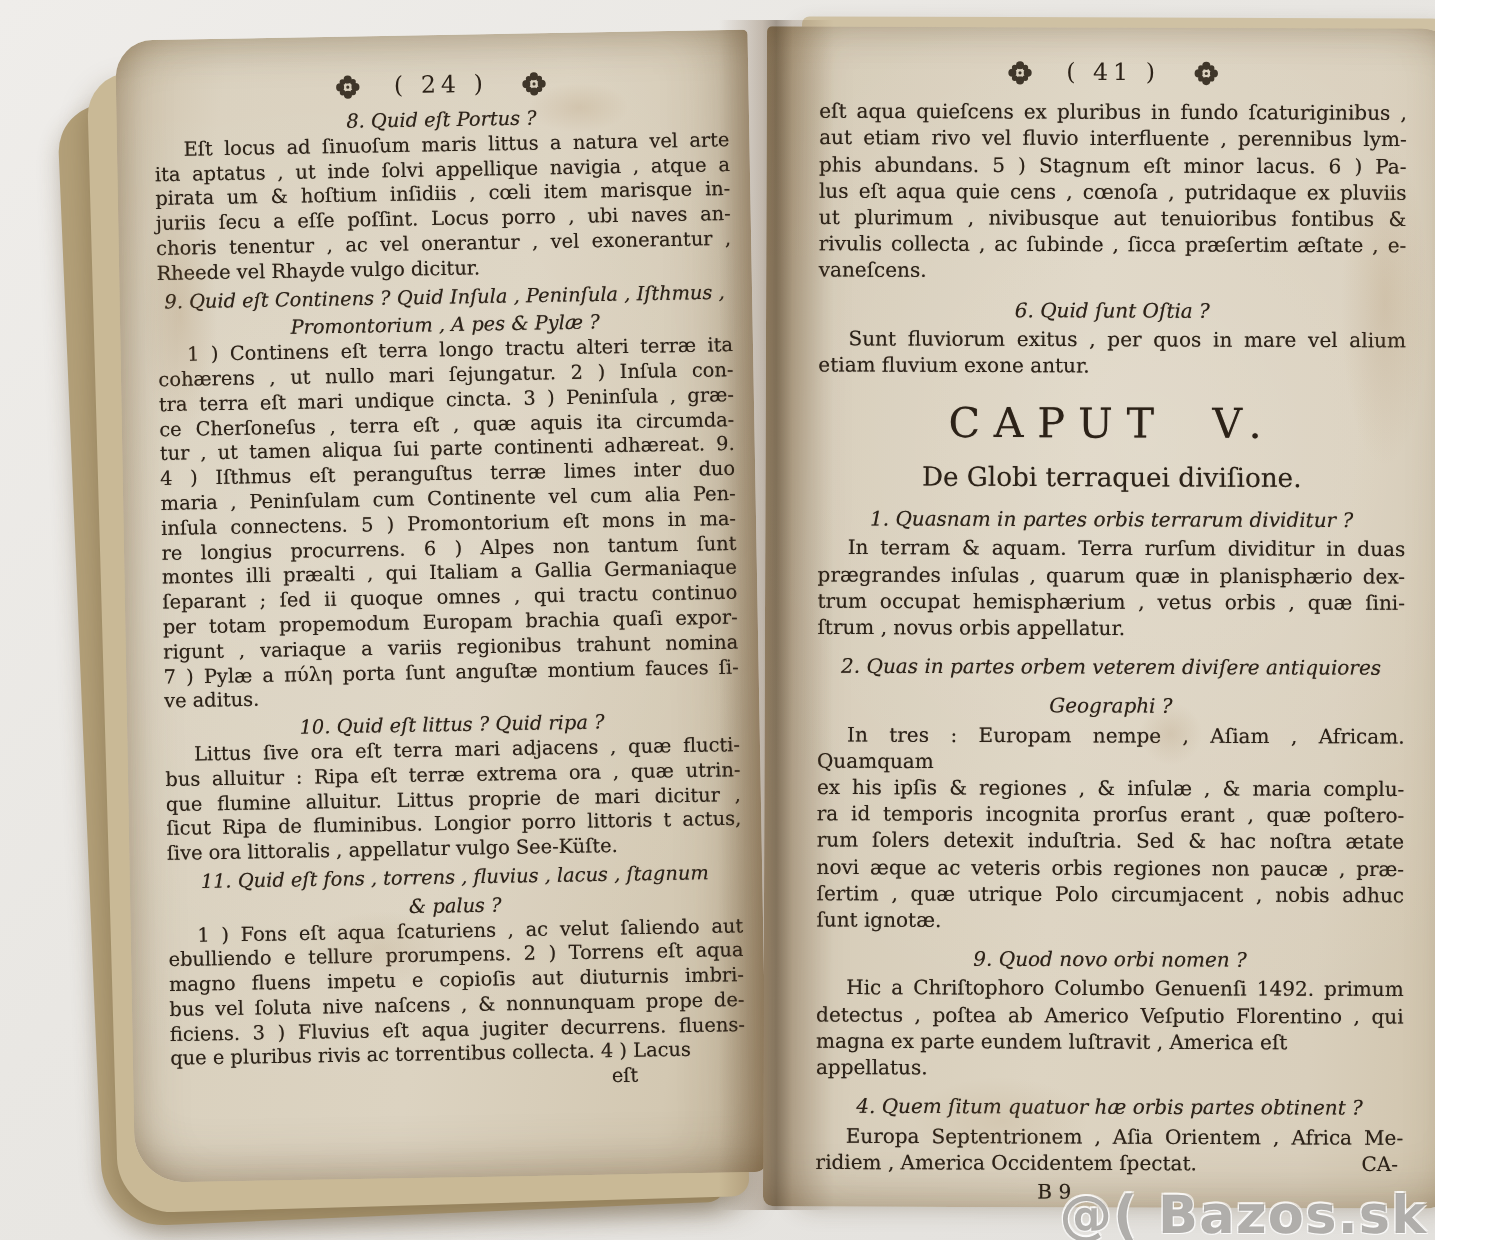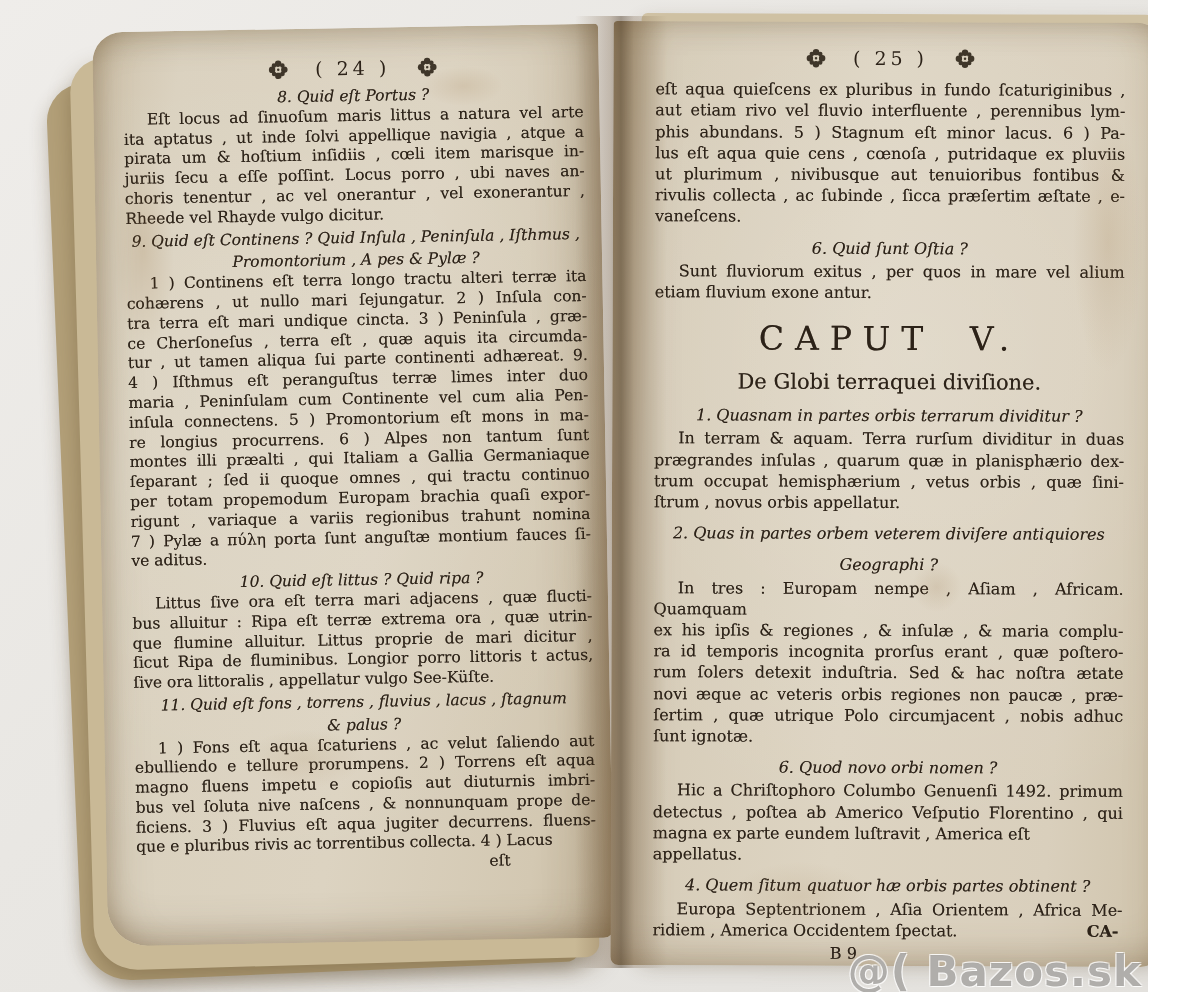--- a/index.html
+++ b/index.html
@@ -59,21 +59,21 @@
   .ln.j,.ln.ind{text-align:justify;text-align-last:justify;}
   .ln.ind{text-indent:1.5em;}
   .ln.e{text-align:left;}
   .ln.q{text-align:center;font-style:italic;margin-top:3px;}
   .right-page .ln.q{margin-top:10px;margin-bottom:2px;}
   .ln.cw{text-align:right;padding-right:86px;}
   .ln.caput{text-align:center;font-size:33px;line-height:40px;letter-spacing:11px;
     word-spacing:14px;margin-top:16px;margin-bottom:10px;}
   .ln.sub{text-align:center;font-size:21px;line-height:26px;margin-bottom:8px;}
   .ln.sig{text-align:center;transform:translateX(-44px);margin-top:2px;}
-  .cwr{position:absolute;right:4px;bottom:0;font-weight:bold;}
+  .cwr{position:absolute;right:4px;bottom:0;}
   
   .stain{position:absolute;border-radius:50%;pointer-events:none;}
   
   .watermark{position:absolute;right:6px;bottom:-4px;
     font-family:"DejaVu Sans","Liberation Sans",sans-serif;
     font-size:42px;font-weight:bold;letter-spacing:1px;
     color:rgba(128,125,120,.62);
     text-shadow:-1px -1px 0 rgba(255,255,255,.75),1px 1px 0 rgba(255,255,255,.75),
       -1px 1px 0 rgba(255,255,255,.55),1px -1px 0 rgba(255,255,255,.55);}
 </style>
@@ -179,21 +179,21 @@
                 <circle cx="4.2" cy="10" r="3.1"></circle>
                 <circle cx="15.8" cy="10" r="3.1"></circle>
                 <circle cx="6" cy="6" r="2.2"></circle>
                 <circle cx="14" cy="6" r="2.2"></circle>
                 <circle cx="6" cy="14" r="2.2"></circle>
                 <circle cx="14" cy="14" r="2.2"></circle>
                 <circle cx="10" cy="10" r="2.6" fill="#d9d0bd"></circle>
                 <circle cx="10" cy="10" r="1.2"></circle>
               </g>
             </svg>
-          <span>( 25 )</span>
+          <span>( 41 )</span>
           <svg class="orn" viewBox="0 0 20 20">
               <g fill="#2f261a">
                 <circle cx="10" cy="4.2" r="3.1"></circle>
                 <circle cx="10" cy="15.8" r="3.1"></circle>
                 <circle cx="4.2" cy="10" r="3.1"></circle>
                 <circle cx="15.8" cy="10" r="3.1"></circle>
                 <circle cx="6" cy="6" r="2.2"></circle>
                 <circle cx="14" cy="6" r="2.2"></circle>
                 <circle cx="6" cy="14" r="2.2"></circle>
                 <circle cx="14" cy="14" r="2.2"></circle>
@@ -222,21 +222,21 @@
             <div class="ln e"><span>ſtrum , novus orbis appellatur.</span></div>
             <div class="ln q"><span>2. Quas in partes orbem veterem diviſere antiquiores</span></div>
             <div class="ln q"><span>Geographi ?</span></div>
             <div class="ln ind"><span>In tres : Europam nempe , Aſiam , Africam. Quamquam</span></div>
             <div class="ln j"><span>ex his ipſis &amp; regiones , &amp; inſulæ , &amp; maria complu-</span></div>
             <div class="ln j"><span>ra id temporis incognita prorſus erant , quæ poſtero-</span></div>
             <div class="ln j"><span>rum ſolers detexit induſtria. Sed &amp; hac noſtra ætate</span></div>
             <div class="ln j"><span>novi æque ac veteris orbis regiones non paucæ , præ-</span></div>
             <div class="ln j"><span>ſertim , quæ utrique Polo circumjacent , nobis adhuc</span></div>
             <div class="ln e"><span>ſunt ignotæ.</span></div>
-            <div class="ln q"><span>6. Quod novo orbi nomen ?</span></div>
+            <div class="ln q"><span>9. Quod novo orbi nomen ?</span></div>
             <div class="ln ind"><span>Hic a Chriſtophoro Columbo Genuenſi 1492. primum</span></div>
             <div class="ln j"><span>detectus , poſtea ab Americo Veſputio Florentino , qui</span></div>
             <div class="ln e"><span>magna ex parte eundem luſtravit , America eſt appellatus.</span></div>
             <div class="ln q"><span>4. Quem ſitum quatuor hæ orbis partes obtinent ?</span></div>
             <div class="ln ind"><span>Europa Septentrionem , Aſia Orientem , Africa Me-</span></div>
             <div class="ln e"><span>ridiem , America Occidentem ſpectat.</span><span class="cwr">CA-</span></div>
             <div class="ln sig"><span>B 9</span></div>
           </div>
       </div>
       <div class="stain" style="left:460px;top:90px;width:70px;height:260px;background:radial-gradient(closest-side,rgba(150,110,60,.16),rgba(150,110,60,0));"></div>

